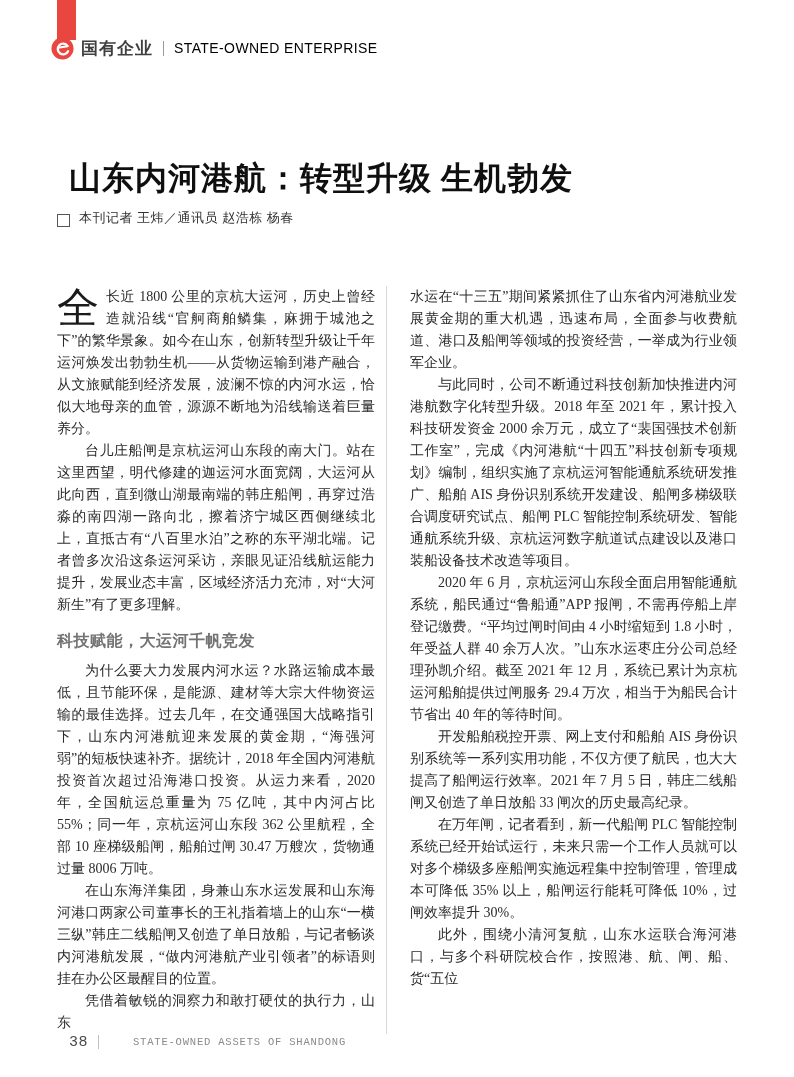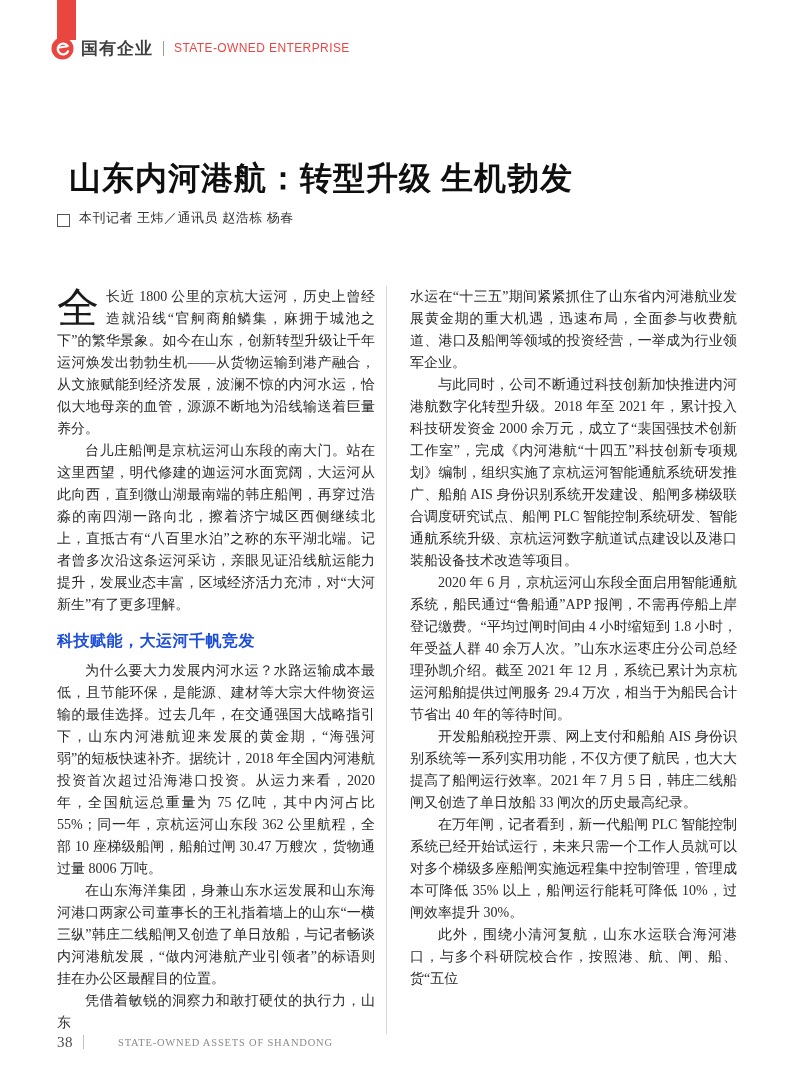--- a/index.html
+++ b/index.html
@@ -17,21 +17,21 @@
     background:#e8463f;
   }
   .brand-row{
     position:absolute;left:51px;top:36px;height:24px;
     display:flex;align-items:center;gap:7px;
     font-family:"Liberation Sans", sans-serif;
   }
   .logo{width:23px;height:23px;display:inline-block;flex:0 0 auto;}
   .brand-cn{font-size:17px;font-weight:bold;color:#3f3f3f;letter-spacing:1px;}
   .brand-pipe{width:1px;height:15px;background:#9a9a9a;margin:0 3px;}
-  .brand-en{font-size:12px;color:#ef4444;letter-spacing:0.4px;}
+  .brand-en{font-size:14px;color:#000000;letter-spacing:0.4px;}
   
   .title{
     position:absolute;left:57px;top:146px;width:700px;
     margin:12px;font-size:32px;line-height:40px;font-weight:bold;
     letter-spacing:1px;color:#0f0f0f;
     font-family:"Liberation Serif", serif;
   }
   .byline{
     position:absolute;left:57px;top:209px;
     display:flex;align-items:flex-end;
@@ -55,29 +55,29 @@
   }
   .col.right{flex:1 1 auto;}
   .col p{margin:0;text-indent:2em;}
   .col p.no-indent{text-indent:0;}
   .dropcap{
     float:left;font-size:42px;line-height:42px;
     margin:1px 7px 0 0;color:#1a1a1a;
   }
   .section-heading{
     margin:13px 0 7px 0;font-size:16px;line-height:24px;
-    font-weight:bold;color:#1d4ed8;
+    font-weight:bold;color:#737373;
     font-family:"Liberation Sans", sans-serif;
     letter-spacing:0.5px;
   }
   
   .footer{
-    position:absolute;left:57px;top:1033px;height:18px;
+    position:absolute;left:69px;top:1033px;height:18px;
     display:flex;align-items:center;gap:10px;
-    font-family:Liberation Serif, serif;
+    font-family:Liberation Mono, monospace;
   }
   .page-num{font-size:15px;color:#4a4a4a;letter-spacing:0.5px;}
   .footer-pipe{width:1px;height:14px;background:#c0c0c0;}
   .footer-name{font-size:10.5px;color:#8a8a8a;letter-spacing:0.8px;margin-left:24px;}
 </style>
 </head>
 <body>
 
 <div class="page">
 

